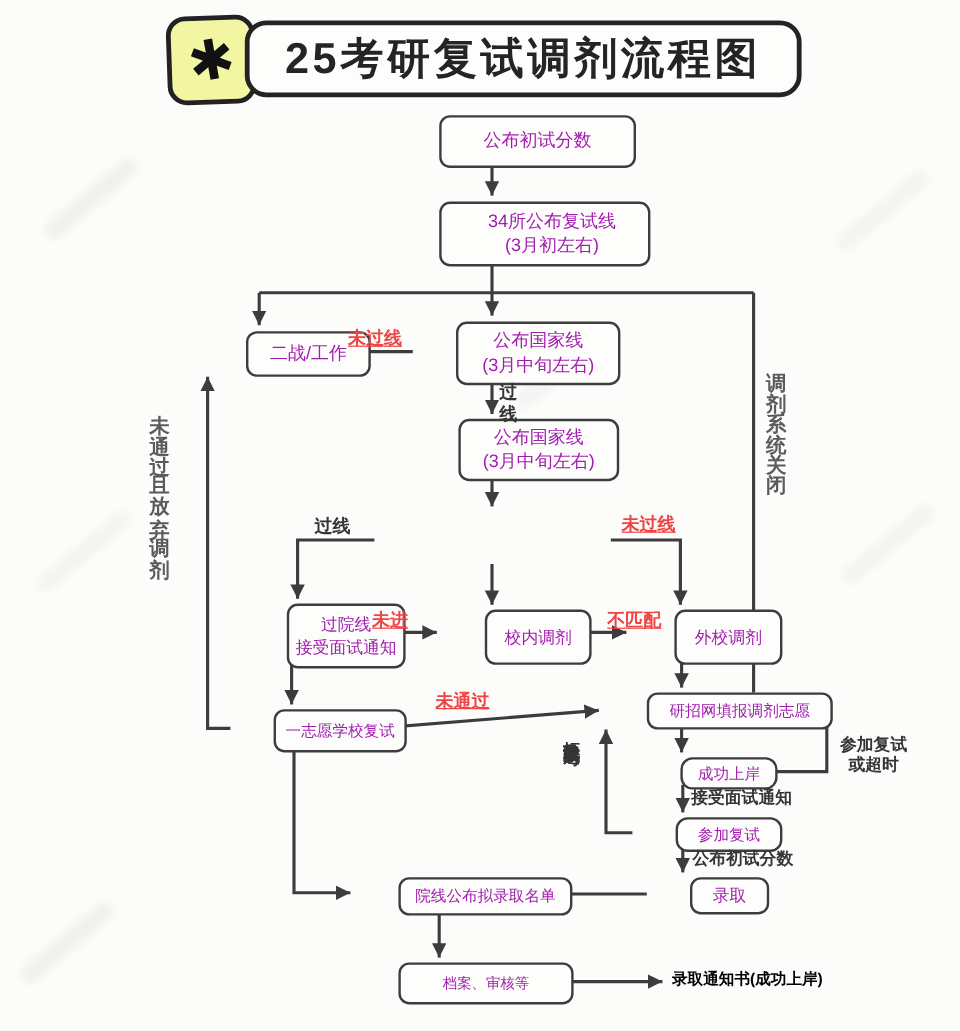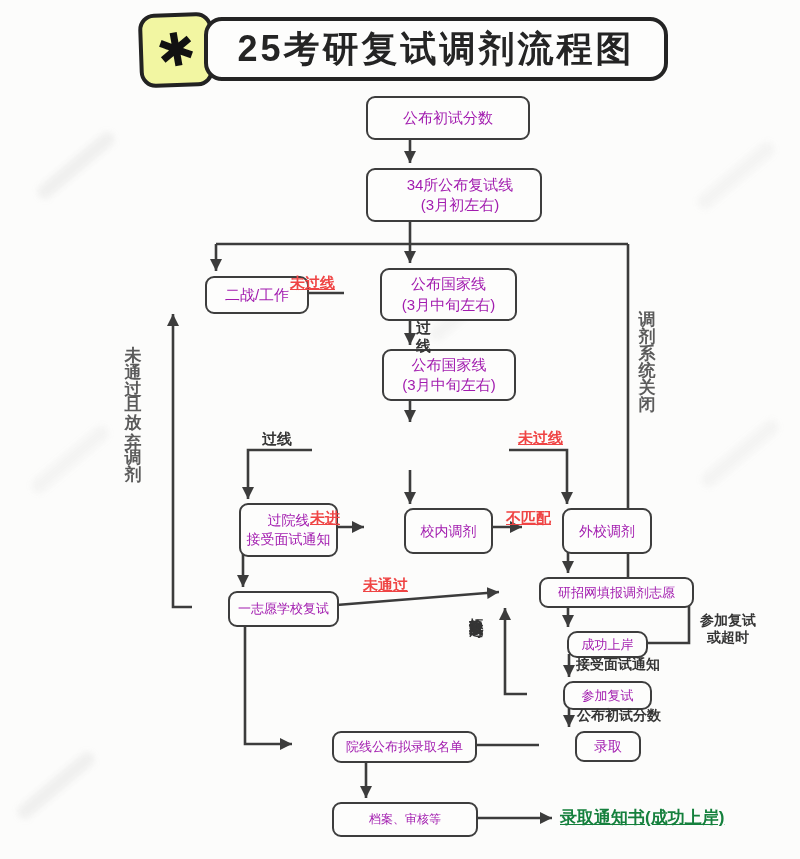--- a/index.html
+++ b/index.html
@@ -116,18 +116,18 @@
   <div class="lab blk" style="left:262px;top:430px;">过线</div>
   <div class="lab red" style="left:518px;top:429px;">未过线</div>
   <div class="lab red" style="left:310px;top:509px;">未进</div>
   <div class="lab red" style="left:458px;top:509px;padding-left:48px;">不匹配</div>
   <div class="lab red" style="left:363px;top:576px;">未通过</div>
   <div class="lab blk" style="left:576px;top:656px;font-size:14px;">接受面试通知</div>
   <div class="lab blk" style="left:692px;top:612px;width:72px;text-align:center;font-size:14px;">参加复试
 或超时</div>
   <div class="lab blk vert" style="left:468px;top:607px;height:115px;font-size:14px;letter-spacing:1px;">拒绝录取或超时</div>
   <div class="lab blk" style="left:577px;top:707px;font-size:14px;">公布初试分数</div>
-  <div class="lab blk" style="left:560px;top:808px;font-size:17px;color:#15803d;text-decoration:underline;">录取通知书(成功上岸)</div>
+  <div class="lab blk" style="left:560px;top:808px;font-size:13px;color:#000000;">录取通知书(成功上岸)</div>
 
   <div class="lab side vert" style="left:122px;top:332px;height:280px;letter-spacing:17px;">未通过且放弃调剂</div>
   <div class="lab side vert" style="left:636px;top:296px;height:212px;letter-spacing:17px;">调剂系统关闭</div>
 
 </div>
 
 </body></html>

